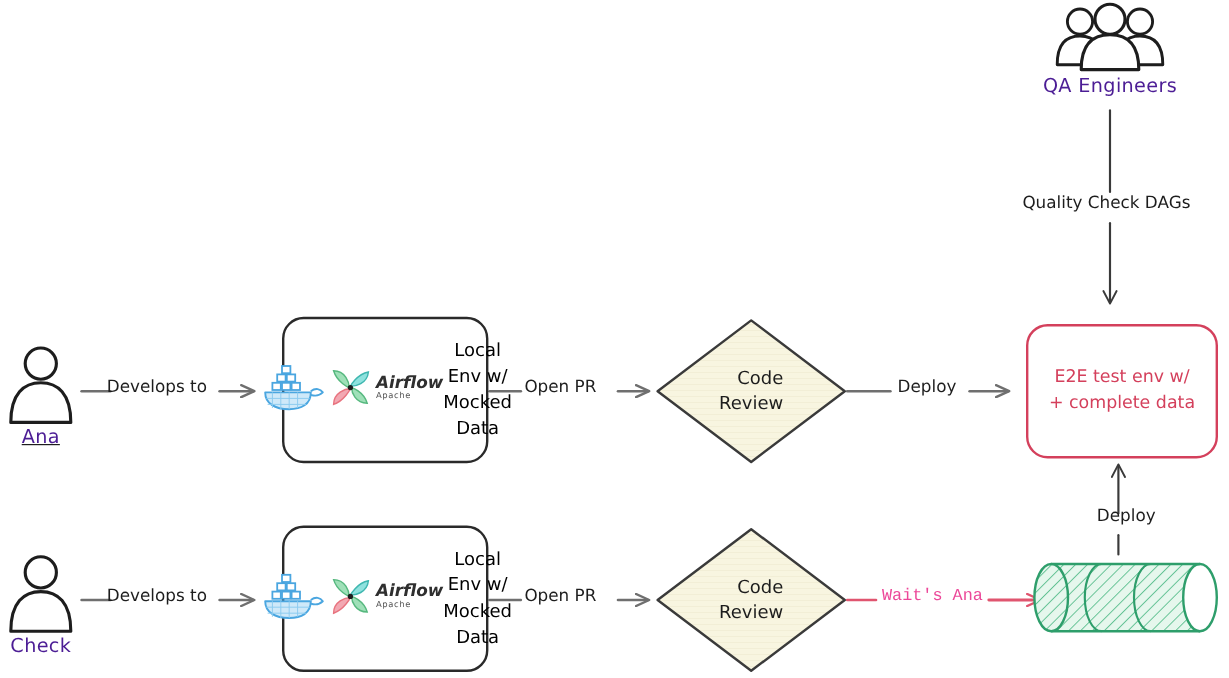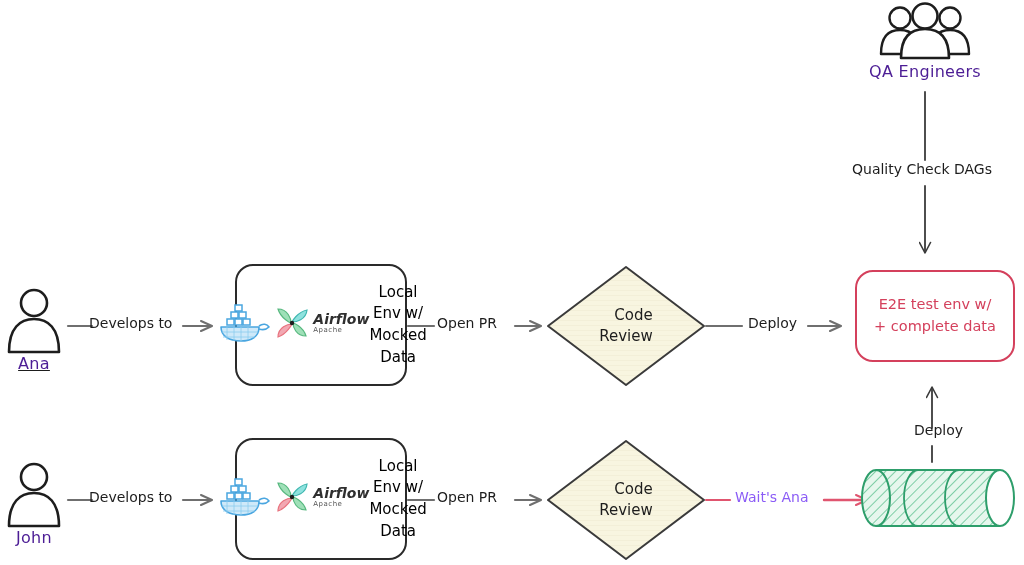--- a/index.html
+++ b/index.html
@@ -93,21 +93,21 @@
     pointer-events: none;
   }
   
   .edge-label {
     position: absolute;
     font-size: 14px;
     color: #1d1d1d;
     white-space: nowrap;
     background: transparent;
   }
-  .edge-label.red { color: #8b5cf6; }
+  .edge-label.red { color: #ec4899; font-family: Liberation Mono, monospace; }
   svg { overflow: visible; }
   .handtext {
     font-family: "DejaVu Sans", sans-serif;
   }
 </style>
 </head>
 <body>
 
 <svg id="canvas" viewBox="0 0 1024 565">
   <defs>
@@ -211,21 +211,21 @@
     <circle cx="925" cy="16" r="12.5" fill="#ffffff" stroke="#1d1d1d" stroke-width="2.6"></circle>
     <path d="M901,58 C901,36 911,29 925,29 C939,29 949,36 949,58 Z" fill="#ffffff" stroke="#1d1d1d" stroke-width="2.6" stroke-linejoin="round"></path>
   </g>
 </svg>
 
 <div class="node person" style="left:4px; top:352px; width:60px;text-decoration:underline;">
   <span class="person-label handtext">Ana</span>
 </div>
 
 <div class="node person" style="left:4px; top:526px; width:60px;">
-  <span class="person-label handtext">John</span>
+  <span class="person-label handtext">Check</span>
 </div>
 
 <div class="node person" style="left:865px; top:60px; width:120px;">
   <span class="person-label handtext">QA Engineers</span>
 </div>
 
 <div class="node rbox" style="left:235px; top:264px; width:172px; height:122px;">
   <div class="logos">
 
     <svg width="56" height="40" viewBox="0 0 56 40">
@@ -306,21 +306,21 @@
 <div class="diamond-wrap" style="left:548px; top:267px; width:156px; height:118px;">
   <div class="diamond-label handtext">Code
 Review</div>
 </div>
 
 <div class="diamond-wrap" style="left:548px; top:441px; width:156px; height:118px;">
   <div class="diamond-label handtext">Code
 Review</div>
 </div>
 
-<div class="node rbox danger" style="left:855px; top:270px; width:160px; height:92px;">
+<div class="node rbox danger" style="left:855px; top:270px; width:160px; height:112px;">
   <div class="boxtext handtext">E2E test env w/
 + complete data</div>
 </div>
 
 <div class="edge-label handtext" style="left:89px; top:315px;">Develops to</div>
 
 <div class="edge-label handtext" style="left:89px; top:489px;">Develops to</div>
 
 <div class="edge-label handtext" style="left:437px; top:315px;">Open PR</div>
 

